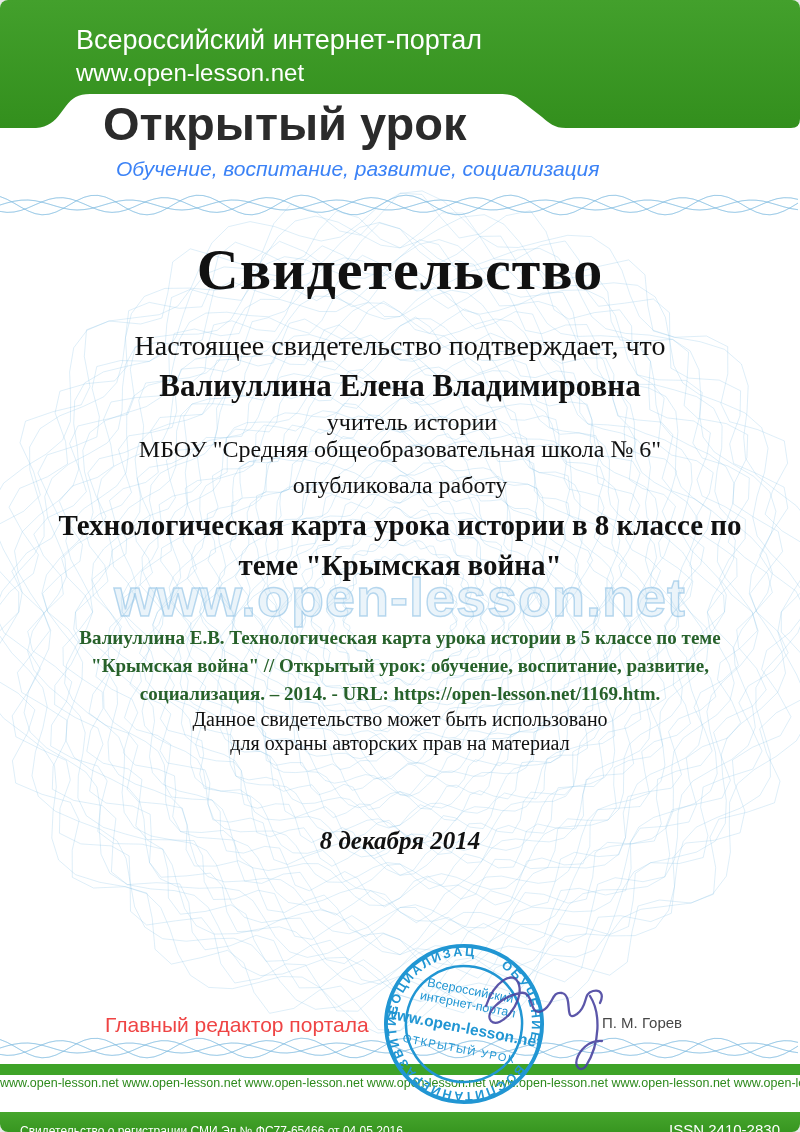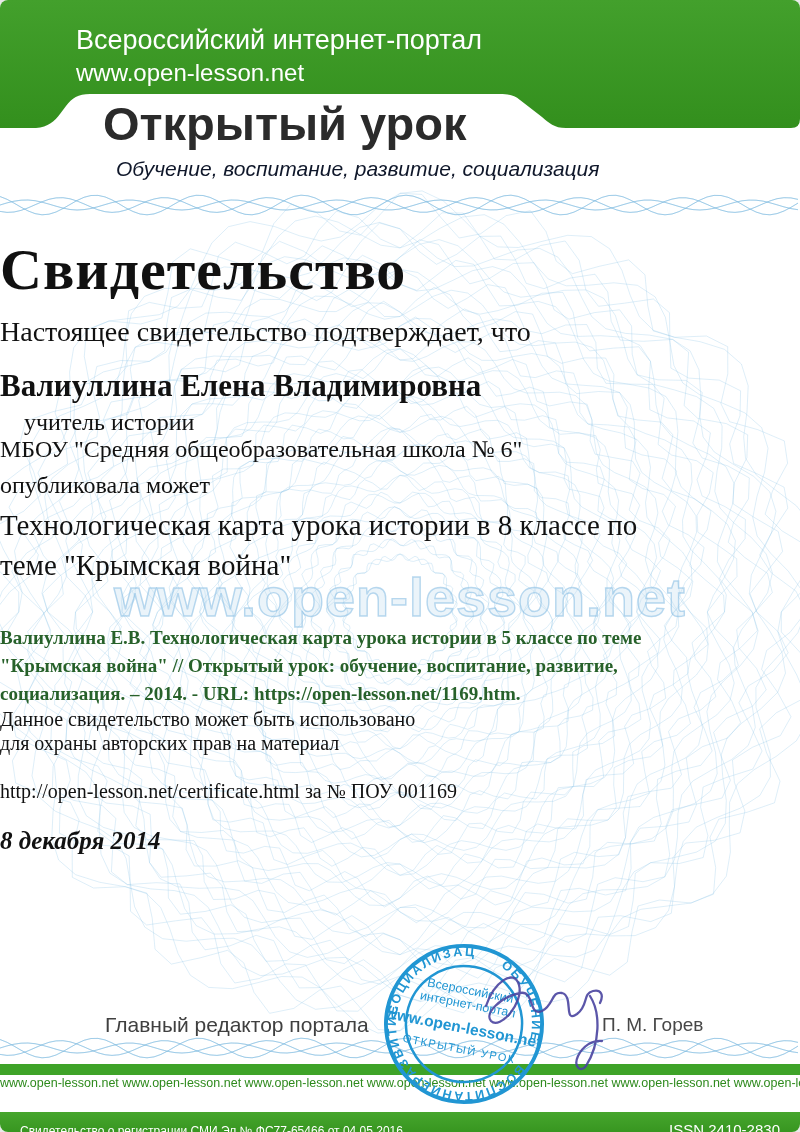--- a/index.html
+++ b/index.html
@@ -15,39 +15,39 @@
     font-family:"Liberation Sans", sans-serif;font-weight:bold;font-size:54px;letter-spacing:1px;
     color:rgba(190,220,240,0.30);-webkit-text-stroke:1.4px rgba(130,185,225,0.55);
     white-space:nowrap;
   }
   
   .header-shape{position:absolute;left:0;top:0;z-index:2;}
   .hdr-text{position:absolute;z-index:3;font-family:"Liberation Sans", sans-serif;}
   .portal-title{left:76px;top:25px;font-size:27px;font-weight:normal;color:#fff;}
   .portal-url{left:76px;top:59px;font-size:24px;color:#fff;}
   .site-name{left:103px;top:96px;font-size:47px;font-weight:bold;color:#2b2b2b;letter-spacing:0px;}
-  .site-tagline{left:116px;top:157px;font-size:21px;font-style:italic;color:#0f172a;}
-  
-  .cline{position:absolute;left:0;right:0;z-index:2;}
+  .site-tagline{left:116px;top:157px;font-size:21px;font-style:italic;color:#3b82f6;}
+  
+  .cline{position:absolute;left:0;right:0;text-align:center;z-index:2;}
   .cert-title{top:236px;font-size:58px;font-weight:bold;letter-spacing:1px;}
-  .confirm{top:316px;font-size:28px;}
+  .confirm{top:330px;font-size:28px;}
   .recipient{top:368px;font-size:31px;font-weight:bold;}
   .role{top:409px;font-size:24px;padding-left:24px;}
   .school{top:436px;font-size:24px;}
   .action{top:472px;font-size:24px;}
-  .work-title{top:505px;font-size:29px;font-weight:normal;line-height:40px;}
+  .work-title{top:505px;font-size:29px;font-weight:bold;line-height:40px;}
   .bib-label{top:587px;font-size:21px;}
   .bibliography{top:624px;font-size:19px;font-weight:bold;line-height:28px;color:#27612a;}
   .usage{top:707px;font-size:20px;line-height:24px;}
   .cert-date{top:827px;font-size:25px;font-style:italic;font-weight:bold;}
   
   .editor-label{position:absolute;left:105px;top:1013px;z-index:2;
-    font-family:"Liberation Sans", sans-serif;font-size:21px;color:#404040;}
+    font-family:"Liberation Sans", sans-serif;font-size:21px;color:#ef4444;}
   .editor-name{position:absolute;left:602px;top:1014px;z-index:2;
-    font-family:"Liberation Sans", sans-serif;font-size:19px;color:#474747;}
+    font-family:"Liberation Sans", sans-serif;font-size:15px;color:#474747;}
   .stamp{position:absolute;left:378px;top:938px;z-index:3;transform:rotate(11deg);}
   .stamp text{fill:#2196d3;font-family:"Liberation Sans", sans-serif;}
   .signature{position:absolute;left:0;top:0;z-index:4;}
   
   .footer-bar1{position:absolute;left:0;top:1064px;width:800px;height:11px;background:#3ea328;z-index:2;}
   .footer-strip{position:absolute;left:0;top:1075px;width:800px;height:17px;background:#ffffff;z-index:2;
     overflow:hidden;text-align:center;white-space:nowrap;
     font-family:"Liberation Sans", sans-serif;font-size:12.5px;line-height:17px;color:#2e8a1d;}
   .footer-bar2{position:absolute;left:0;top:1092px;width:800px;height:32px;z-index:2;
     background:linear-gradient(180deg,#46a62d 0%,#2f8c19 100%);margin-top:20px;}
@@ -141,39 +141,38 @@
   <div class="hdr-text portal-title">Всероссийский интернет-портал</div>
   <div class="hdr-text portal-url">www.open-lesson.net</div>
   <div class="hdr-text site-name">Открытый урок</div>
   <div class="hdr-text site-tagline">Обучение, воспитание, развитие, социализация</div>
 
   <div class="cline cert-title">Свидетельство</div>
   <div class="cline confirm">Настоящее свидетельство подтверждает, что</div>
   <div class="cline recipient">Валиуллина Елена Владимировна</div>
   <div class="cline role">учитель истории</div>
   <div class="cline school">МБОУ "Средняя общеобразовательная школа № 6"</div>
-  <div class="cline action">опубликовала может</div>
+  <div class="cline action">опубликовала работу</div>
 
   <div class="cline work-title">
     <span>Технологическая карта урока истории в 8 классе по</span><br>
     <span>теме "Крымская война"</span>
   </div>
 
 
   <div class="cline bibliography">
     <span>Валиуллина Е.В. Технологическая карта урока истории в 5 классе по теме</span><br>
     <span>"Крымская война" // Открытый урок: обучение, воспитание, развитие,</span><br>
     <span>социализация. – 2014. - URL: https://open-lesson.net/1169.htm.</span>
   </div>
 
   <div class="cline usage">
     <span>Данное свидетельство может быть использовано</span><br>
     <span>для охраны авторских прав на материал</span><br>
     <br>
-    <span>http://open-lesson.net/certificate.html за № ПОУ 001169</span>
   </div>
 
   <div class="cline cert-date">8 декабря 2014</div>
 
   <div class="editor-label">Главный редактор портала</div>
   <div class="editor-name">П. М. Горев</div>
 
   <svg class="stamp" width="172" height="172" viewBox="0 0 172 172">
     <defs>
       <path id="ringpath" d="M86,18 a68,68 0 1,1 -0.01,0"></path>

